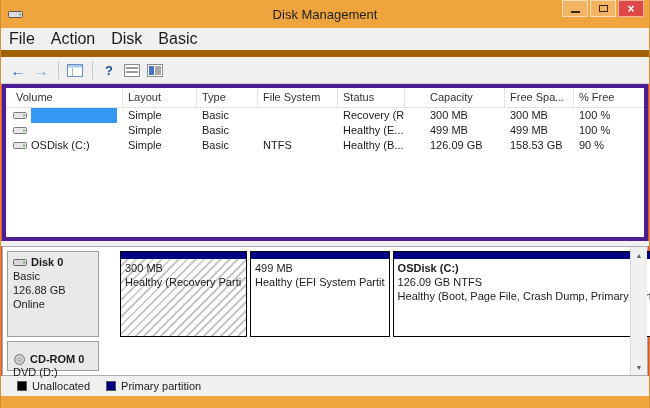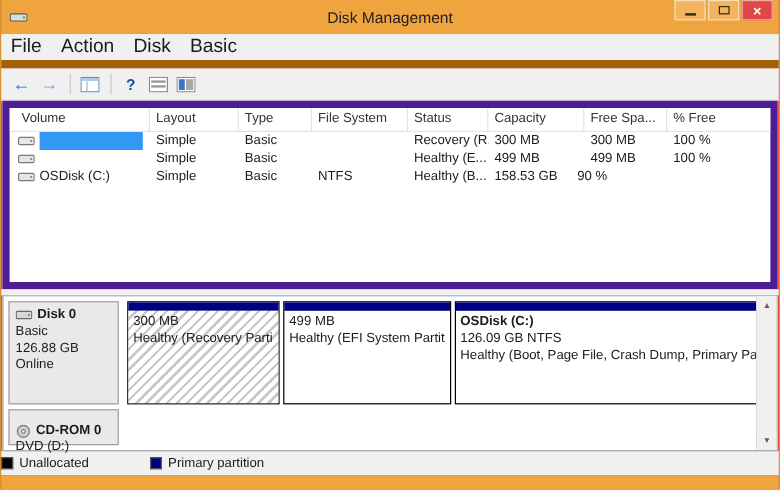--- a/index.html
+++ b/index.html
@@ -32,44 +32,44 @@
   .toolbar { flex:0 0 27px; background:#f0f0f0; display:flex; align-items:center;
              border-bottom:1px solid #d5d5d5; padding-left:6px; }
   .tbtn { width:22px; height:21px; display:flex; align-items:center; justify-content:center; margin-right:1px; }
   .arrow { font-size:15px; font-weight:bold; line-height:1; }
   .arrow.back { color:#2c66c9; }
   .arrow.fwd { color:#7ba7e0; }
   .tsep { width:1px; height:18px; background:#c9c9c9; margin:0 5px; }
   .help-glyph { color:#1a50a0; font-weight:bold; font-size:13px; }
 
   
-  .volume-pane { flex:0 0 157px; margin:0 1px; background:#fff; border:6px solid #4c1d95; overflow:hidden; }
+  .volume-pane { flex:0 0 157px; margin:0 1px; background:#fff; border:4px solid #4c1d95; overflow:hidden; }
   .thead { display:flex; height:20px; line-height:19px; background:#fff; border-bottom:1px solid #e3e3e3; color:#333; }
   .th { padding-left:5px; border-right:1px solid #e3e3e3; overflow:hidden; white-space:nowrap; }
   .th.c0 { padding-left:10px; }
   .trow { display:flex; height:15px; line-height:15px; white-space:nowrap; }
   .td { padding-left:5px; overflow:hidden; }
   .c0 { width:117px; flex:0 0 117px; }
   .c1 { width:74px;  flex:0 0 74px; }
   .c2 { width:61px;  flex:0 0 61px; }
   .c3 { width:80px;  flex:0 0 80px; }
   .c4 { width:67px;  flex:0 0 67px; }
-  .c5 { width:80px;  flex:0 0 80px; }
+  .c5 { width:80px;  flex:0 0 80px;margin-left:20px; }
   .c6 { width:69px;  flex:0 0 69px; }
   .c7 { flex:1; border-right:none; }
   .vol-cell { display:flex; align-items:center; gap:4px; padding-left:7px; }
   .sel-block { display:inline-block; width:86px; height:15px; background:var(--selection,#3398f4); color:#fff; }
 
   
   .splitter { flex:0 0 5px; background:#f0f0f0; }
 
   
   .graphic-pane { flex:0 0 125px; margin:0 1px; background:#fff; border:1px solid #abadb3;
                   position:relative; padding:4px 21px 4px 4px; }
-  .disk-row { display:flex; gap:7px; height:86px; }
+  .disk-row { display:flex; gap:21px; height:86px; }
   .disk-label { flex:0 0 92px; background:#e9e9e9; border:1px solid #9d9d9d; padding:3px 5px; }
   .disk-label .dname { font-weight:bold; display:flex; align-items:center; gap:4px; }
   .disk-label div { line-height:14px; }
   .partitions { display:flex; gap:3px; flex:1; }
   .part { border:1px solid #000; background:#fff; display:flex; flex-direction:column; }
   .part .stripe { height:7px; background:var(--primary-partition,#000082); flex:0 0 7px; }
   .part .pbody { flex:1; padding:2px 4px; line-height:14px; overflow:hidden; white-space:nowrap; }
   .part.hatched .pbody { background-image:repeating-linear-gradient(135deg,#ffffff 0 4px,#c9c9c9 4px 6px); }
   .part.p1 { flex:0 0 127px; }
   .part.p2 { flex:0 0 133px; }
@@ -78,21 +78,21 @@
   .cdrom-row { margin-top:4px; display:flex; height:30px; }
   .cdrom-label { flex:0 0 92px; background:#e9e9e9; border:1px solid #9d9d9d; padding:11px 5px; line-height:13px; }
   .cdrom-label .dname { font-weight:bold; display:flex; align-items:center; gap:4px; }
 
   
   .vscroll { position:absolute; right:0; top:0; bottom:0; width:17px; background:#f0f0f0; border-left:1px solid #dcdcdc; }
   .sarrow { height:16px; display:flex; align-items:center; justify-content:center; font-size:7px; color:#606060; background:#f0f0f0; }
   .sarrow.down { position:absolute; bottom:0; left:0; right:0; }
 
   
-  .legend { flex:0 0 20px; display:flex; align-items:center; padding-left:0; background:#f0f0f0;gap:35px; }
+  .legend { flex:0 0 20px; display:flex; align-items:center; padding-left:16px; background:#f0f0f0; }
   .legend-item { display:flex; align-items:center; gap:5px; margin-right:16px; }
   .swatch { width:10px; height:10px; border:1px solid #555; }
   .swatch.unalloc { background:var(--unallocated,#000); }
   .swatch.primary { background:var(--primary-partition,#000082); }
 
   .filler { flex:1; background:#f0f0f0; }
   .bottom-border { flex:0 0 12px; background:var(--titlebar,#f0a43e); }
 </style>
 </head>
 <body>
@@ -211,20 +211,21 @@
         <svg width="14" height="11" viewBox="0 0 14 11">
             <rect x="0.5" y="2.5" width="13" height="6" rx="1" fill="#e6e6e6" stroke="#7a7a7a"></rect>
             <circle cx="11" cy="5.5" r="0.9" fill="#3fae49"></circle>
           </svg>
         <span>OSDisk (C:)</span>
       </div>
       <div class="td c1">Simple</div>
       <div class="td c2">Basic</div>
       <div class="td c3">NTFS</div>
       <div class="td c4">Healthy (B...</div>
+      <div class="td c5">126.09 GB</div>
       <div class="td c6">158.53 GB</div>
       <div class="td c7">90 %</div>
     </div>
   </div>
 
   <div class="splitter"></div>
 
   <div class="graphic-pane">
     <div class="disk-row">
       <div class="disk-label">

